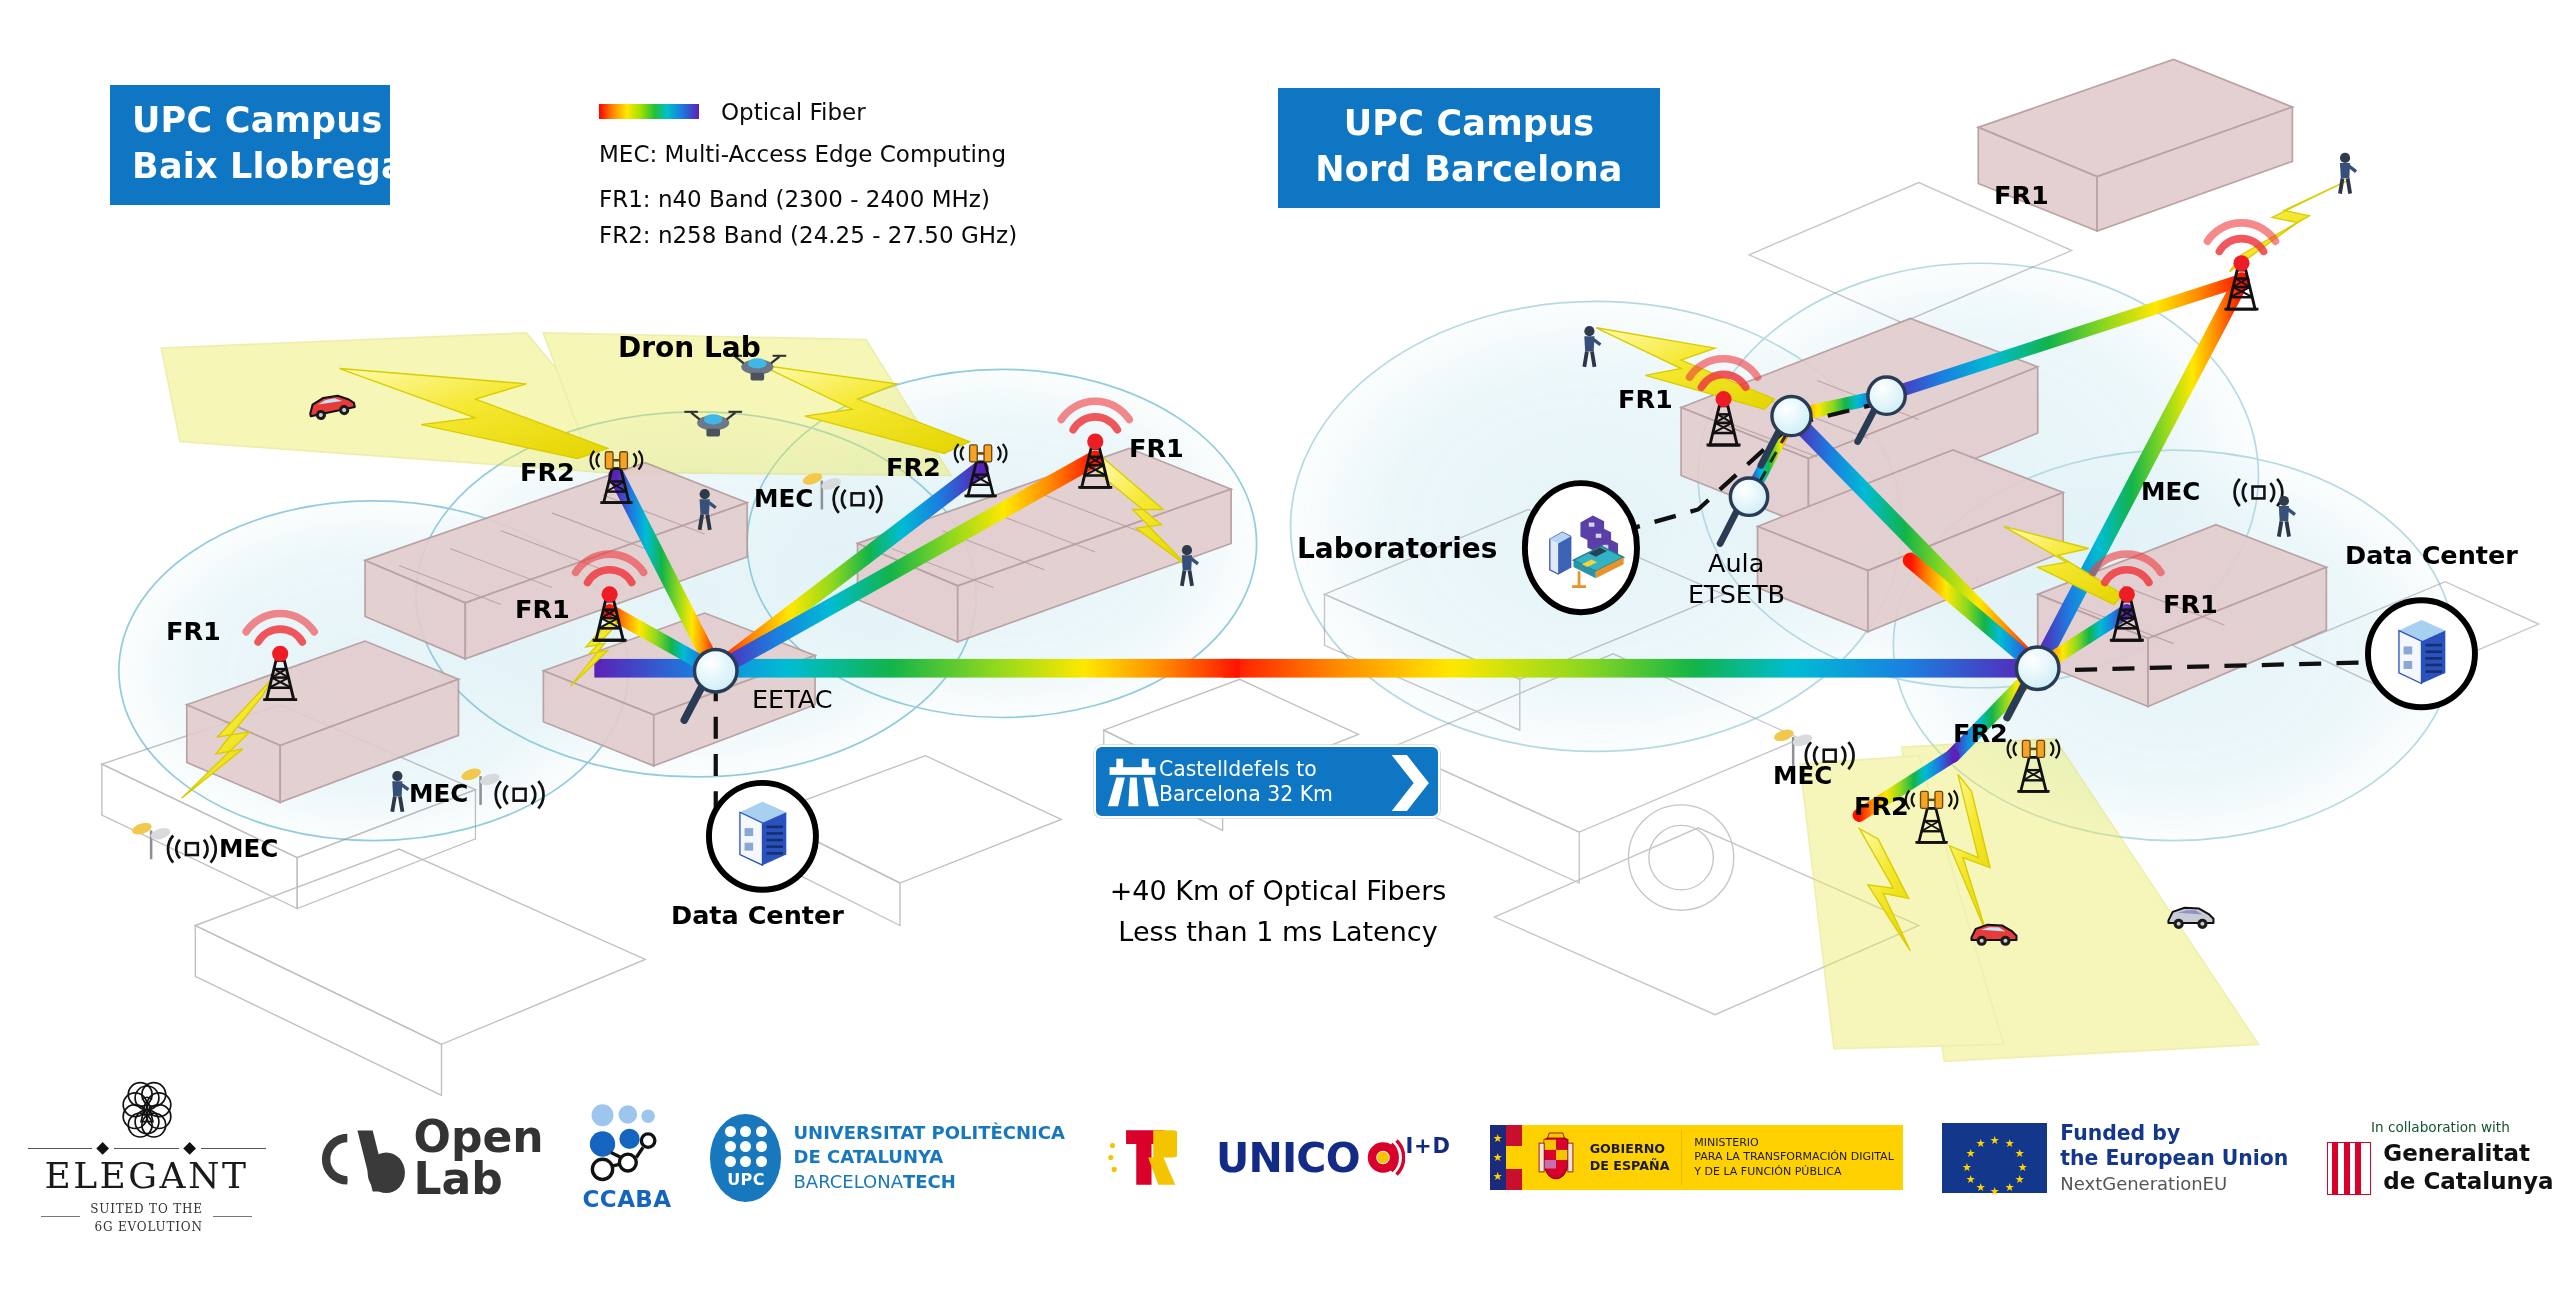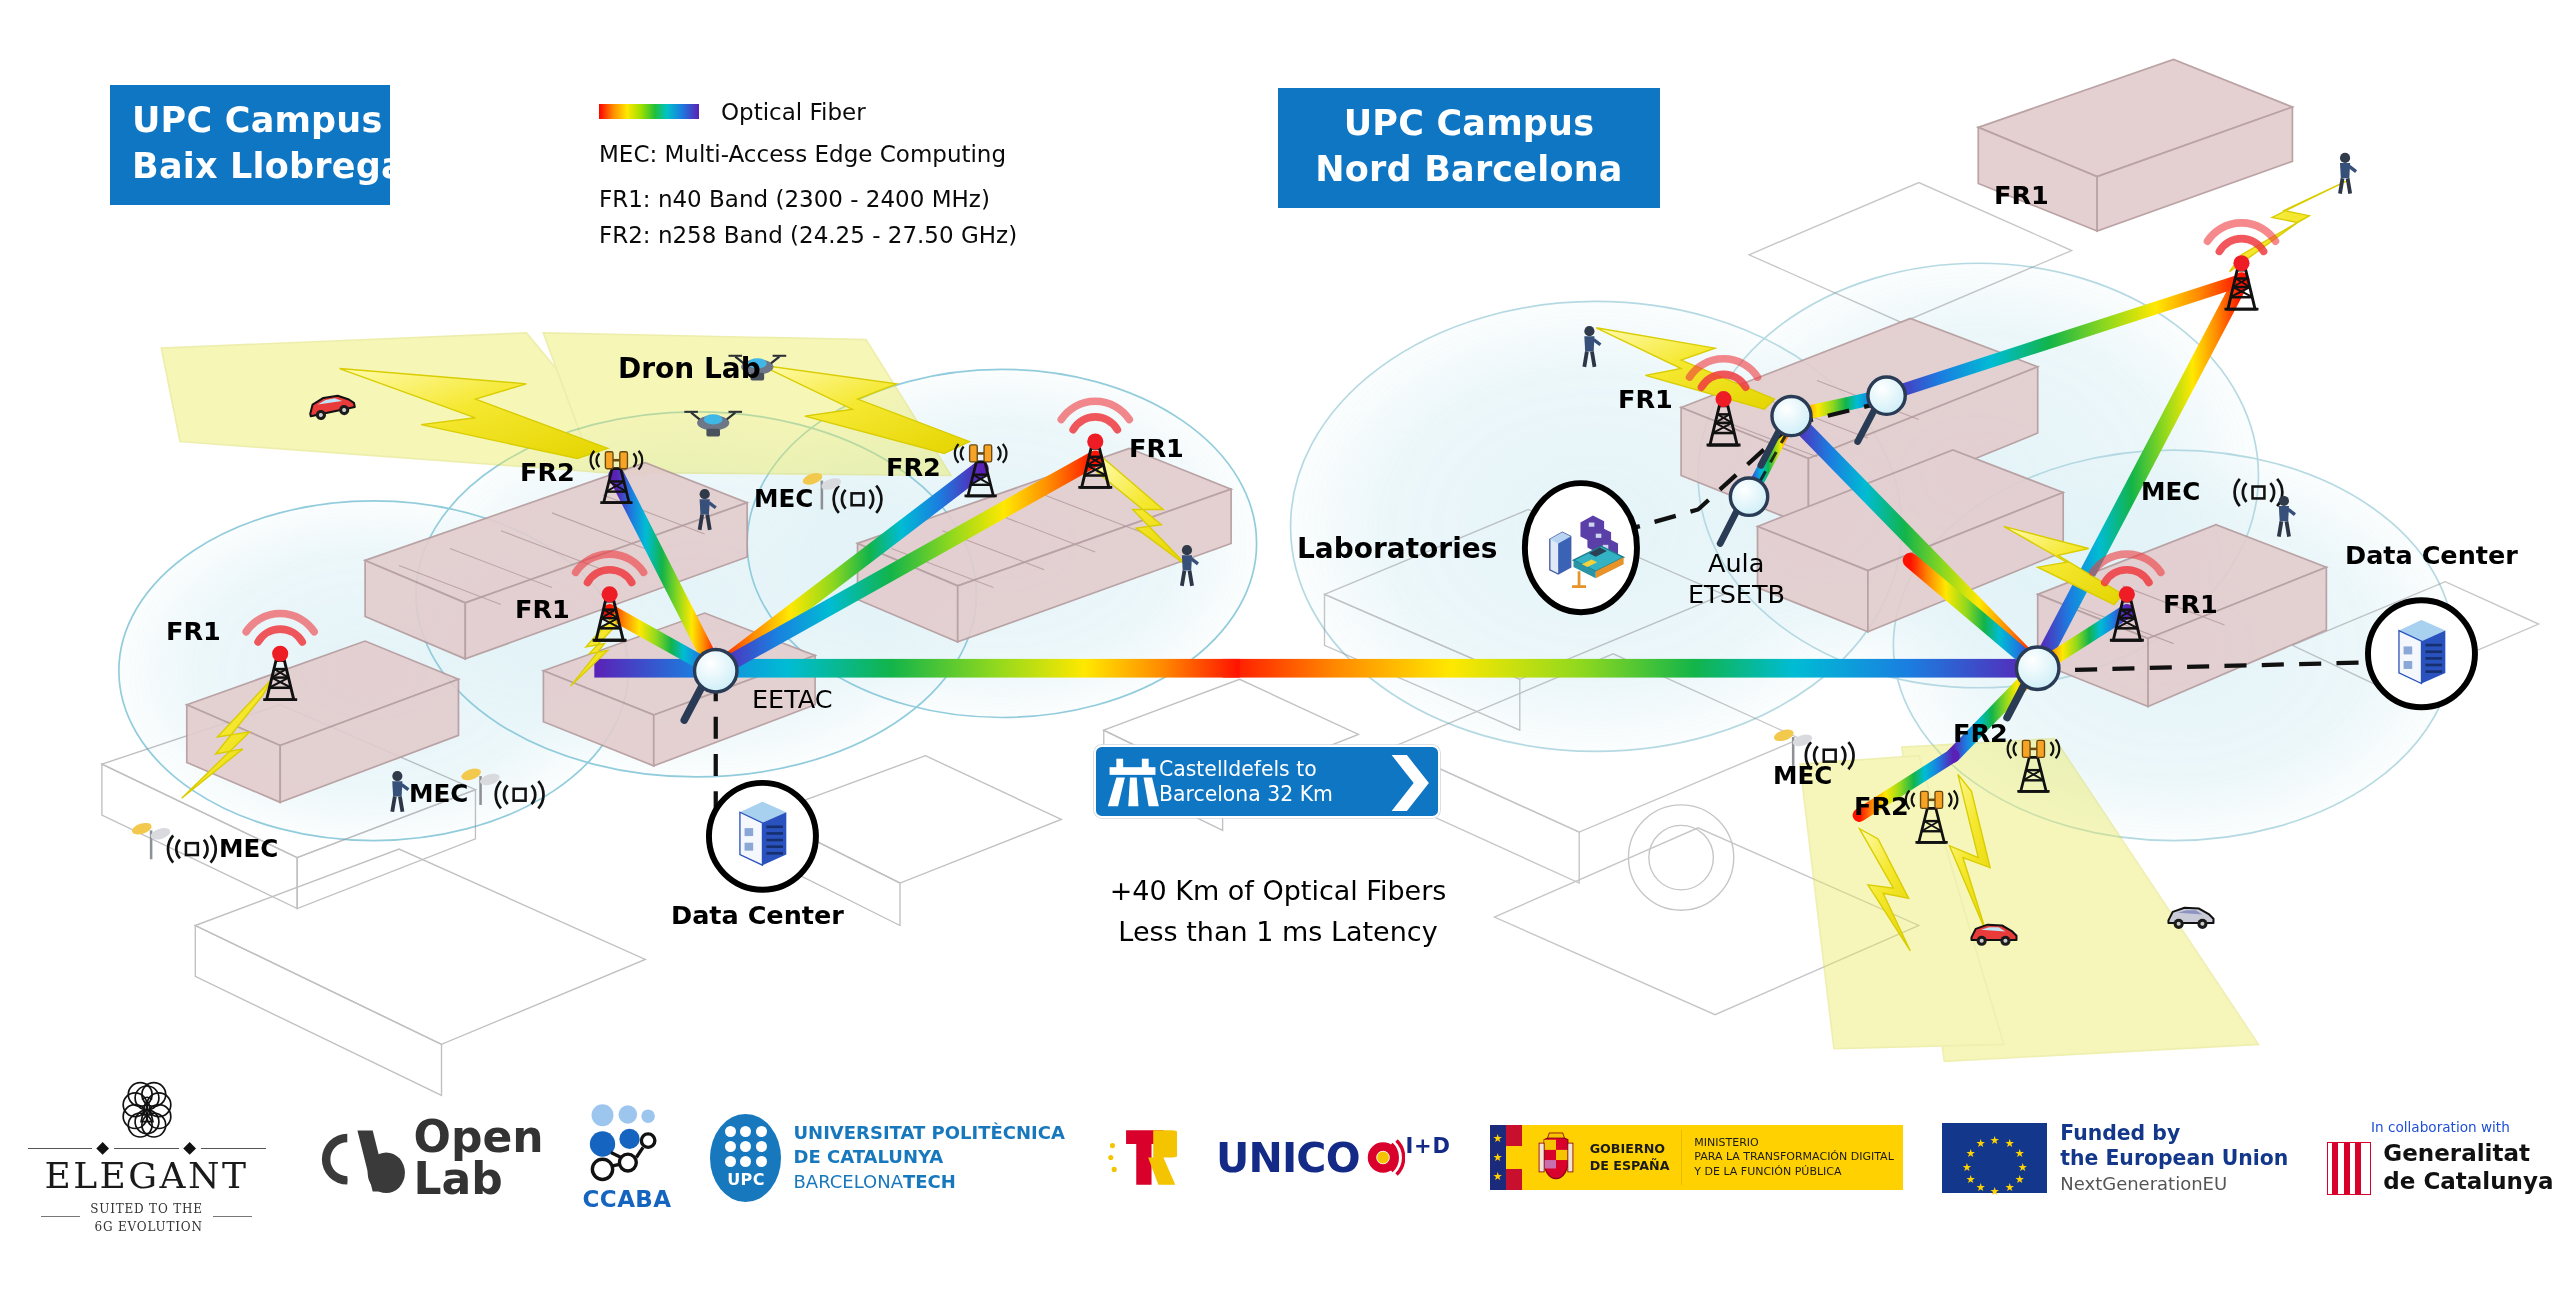--- a/index.html
+++ b/index.html
@@ -118,21 +118,21 @@
   .gob-div { width:0.8px; background:#e6bb00; align-self:stretch; margin:5.1px 0; }
   .gob-txt2 { font-size:11px; color:#1a1a1a; line-height:1.32; }
   
   .euflag { width:105px; height:70px; background:#13378b; position:relative; }
   .euflag span { position:absolute; color:#ffd200; font-size:11px; line-height:1; }
   .eu-words { margin-left:13.6px; }
   .eu-b { font-size:20.4px; font-weight:bold; color:#13378b; line-height:1.22; }
   .eu-s { font-size:18px; color:#555; margin-top:2.5px; }
   
   .gen-wrap { display:flex; flex-direction:column; }
-  .gen-top { font-size:13.6px; color:#1d4ed8; margin-bottom:5.1px; }
+  .gen-top { font-size:13.6px; color:#14532d; margin-bottom:5.1px; }
   .gen-row { display:flex; align-items:center; }
   .gen-shield { width:44px; height:53px; position:relative; background:#fff;
                 border:1.7px solid #d9002b; }
   .gen-shield i { position:absolute; top:0; bottom:0; width:6px; background:#d9002b; }
   .gen-name { margin-left:12px; font-size:23px; font-weight:bold; color:#111; line-height:1.2; }
 </style>
 </head>
 <body>
 
 <div id="stage">
@@ -540,21 +540,21 @@
   <div class="legend">
     <div class="legend-row">
       <span class="legend-swatch"></span>
       <span class="legend-text">Optical Fiber</span>
     </div>
     <div class="legend-line">MEC: Multi-Access Edge Computing</div>
     <div class="legend-line sp">FR1: n40 Band (2300 - 2400 MHz)</div>
     <div class="legend-line">FR2: n258 Band (24.25 - 27.50 GHz)</div>
   </div>
 
-  <div class="lbl lbl-big" style="left:618px; top:352px;">Dron Lab</div>
+  <div class="lbl lbl-big" style="left:618px; top:331px;">Dron Lab</div>
 
   <div class="lbl lbl-fr" style="left:520px; top:457px;">FR2</div>
   <div class="lbl lbl-fr" style="left:886px; top:452px;">FR2</div>
 
   <div class="lbl lbl-fr" style="left:166px; top:616px;">FR1</div>
   <div class="lbl lbl-fr" style="left:515px; top:594px;">FR1</div>
   <div class="lbl lbl-fr" style="left:1129px; top:433px;">FR1</div>
 
   <div class="lbl lbl-mec" style="left:219px; top:834px;">MEC</div>
   <div class="lbl lbl-mec" style="left:409px; top:779px;">MEC</div>

